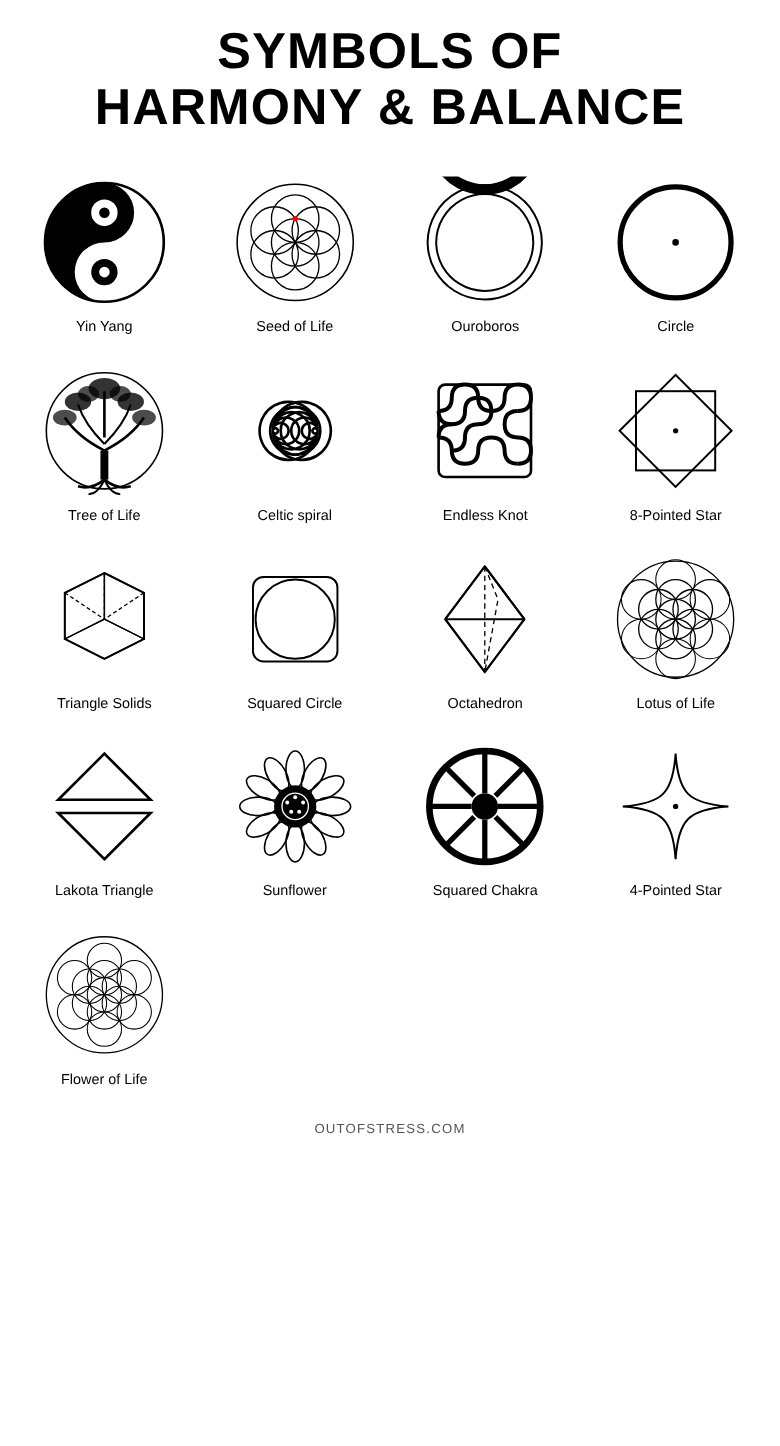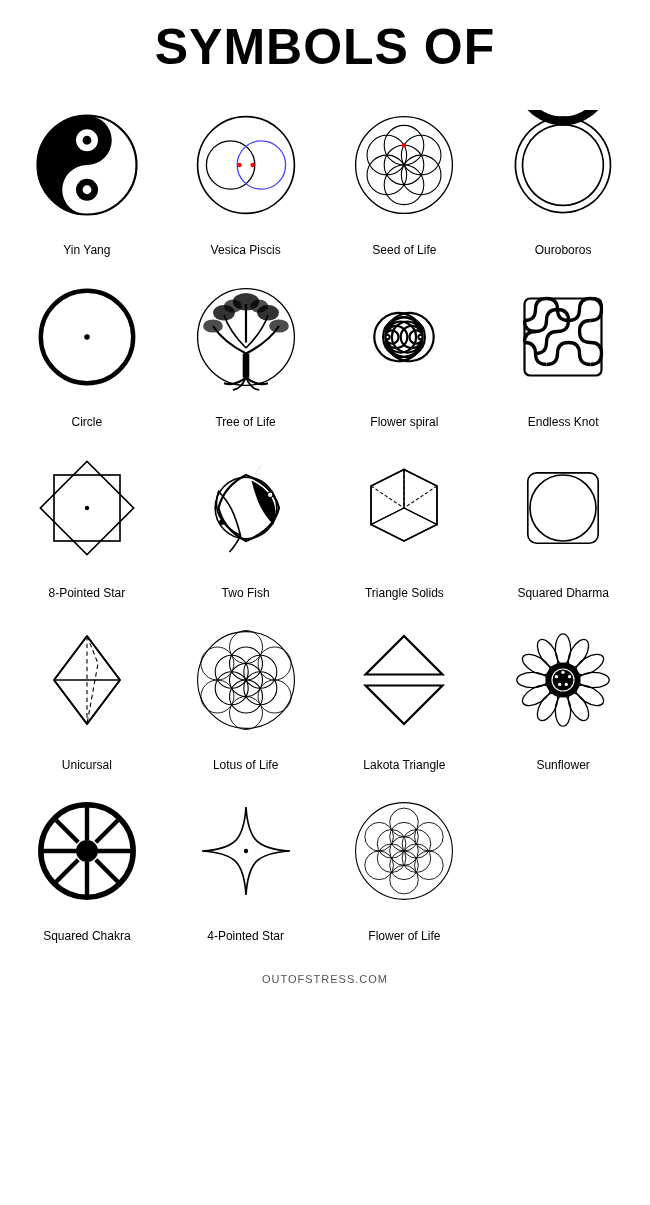--- a/index.html
+++ b/index.html
@@ -7,21 +7,21 @@
       background: #ffffff;
       font-family: 'Arial', sans-serif;
       width: 650px;
       min-height: 1205px;
       display: flex;
       flex-direction: column;
       align-items: center;
       padding: 20px 10px 30px;
     }
     .page-title {
-      font-size: 50px;
+      font-size: 42px;
       font-weight: 900;
       text-align: center;
       line-height: 1.1;
       margin-bottom: 30px;
       color: #000;
       text-transform: uppercase;
       letter-spacing: 1px;
     }
     .grid {
       display: grid;
@@ -43,68 +43,57 @@
       align-items: center;
       justify-content: center;
     }
     .symbol-img svg {
       width: 100%;
       height: 100%;
     }
     .symbol-label {
       font-size: 12px;
       text-align: center;
-      margin-top: 23px;
+      margin-top: 8px;
       color: #000;
       line-height: 1.3;
     }
     .footer {
       margin-top: 20px;
       font-size: 11px;
       color: #555;
       letter-spacing: 1px;
       text-align: right;
     }
   </style>
 </head>
 <body>
 
 <h1 class="page-title">
   <span>SYMBOLS OF</span><br>
+  <span>HARMONY &amp; BALANCE</span>
 </h1>
 
 <div class="grid">
 
   <div class="symbol-cell">
     <div class="symbol-img">
       <svg viewBox="0 0 100 100">
         <circle cx="50" cy="50" r="45" fill="#000" stroke="#000" stroke-width="1"></circle>
         <path d="M50,5 A45,45 0 0,1 50,95 A22.5,22.5 0 0,1 50,50 A22.5,22.5 0 0,0 50,5Z" fill="#fff"></path>
         <circle cx="50" cy="27.5" r="10" fill="#fff"></circle>
         <circle cx="50" cy="72.5" r="10" fill="#000"></circle>
         <circle cx="50" cy="27.5" r="4" fill="#000"></circle>
         <circle cx="50" cy="72.5" r="4" fill="#fff"></circle>
         <circle cx="50" cy="50" r="45" fill="none" stroke="#000" stroke-width="2"></circle>
       </svg>
     </div>
     <div class="symbol-label">Yin Yang</div>
   </div>
 
-  <div class="symbol-cell">
-    <div class="symbol-img">
-      <svg viewBox="0 0 100 100">
-        <circle cx="50" cy="50" r="44" fill="none" stroke="#000" stroke-width="1.5"></circle>
-        <circle cx="36" cy="50" r="22" fill="none" stroke="#000" stroke-width="1.2"></circle>
-        <circle cx="64" cy="50" r="22" fill="none" stroke="#4444ff" stroke-width="1.2"></circle>
-        <circle cx="44" cy="50" r="2" fill="red"></circle>
-        <circle cx="56" cy="50" r="2" fill="red"></circle>
-      </svg>
-    </div>
-    <div class="symbol-label">Vesica Piscis</div>
-  </div>
 
 
   <div class="symbol-cell">
     <div class="symbol-img">
       <svg viewBox="0 0 100 100">
         <circle cx="50" cy="50" r="44" fill="none" stroke="#000" stroke-width="1.2"></circle>
         <circle cx="50" cy="50" r="18" fill="none" stroke="#000" stroke-width="1"></circle>
         <circle cx="50" cy="32" r="18" fill="none" stroke="#000" stroke-width="1"></circle>
         <circle cx="50" cy="68" r="18" fill="none" stroke="#000" stroke-width="1"></circle>
         <circle cx="34.4" cy="41" r="18" fill="none" stroke="#000" stroke-width="1"></circle>
@@ -173,21 +162,21 @@
 
   <div class="symbol-cell">
     <div class="symbol-img">
       <svg viewBox="0 0 100 100">
 
         <path d="M33,50 m0,0 a2,2 0 1,1 0,0.1 a6,6 0 1,0 0,-0.1 a10,10 0 1,1 0,0.1 a14,14 0 1,0 0,-0.1 a18,18 0 1,1 0,0.1 a22,22 0 1,0 0,-0.1" fill="none" stroke="#000" stroke-width="2" stroke-linecap="round"></path>
 
         <path d="M67,50 m0,0 a2,2 0 1,0 0,0.1 a6,6 0 1,1 0,-0.1 a10,10 0 1,0 0,0.1 a14,14 0 1,1 0,-0.1 a18,18 0 1,0 0,0.1 a22,22 0 1,1 0,-0.1" fill="none" stroke="#000" stroke-width="2" stroke-linecap="round"></path>
       </svg>
     </div>
-    <div class="symbol-label">Flower spiral</div>
+    <div class="symbol-label">Celtic spiral</div>
   </div>
 
   <div class="symbol-cell">
     <div class="symbol-img">
       <svg viewBox="0 0 100 100">
 
         <rect x="15" y="15" width="70" height="70" rx="5" fill="none" stroke="#000" stroke-width="2"></rect>
 
         <path d="M15,35 Q25,35 25,25 Q25,15 35,15" fill="none" stroke="#000" stroke-width="3"></path>
         <path d="M35,15 Q45,15 45,25 Q45,35 55,35 Q65,35 65,25 Q65,15 75,15" fill="none" stroke="#000" stroke-width="3"></path>
@@ -206,38 +195,20 @@
     <div class="symbol-img">
       <svg viewBox="0 0 100 100">
         <rect x="20" y="20" width="60" height="60" fill="none" stroke="#000" stroke-width="1.5"></rect>
         <rect x="20" y="20" width="60" height="60" fill="none" stroke="#000" stroke-width="1.5" transform="rotate(45 50 50)"></rect>
         <circle cx="50" cy="50" r="2" fill="#000"></circle>
       </svg>
     </div>
     <div class="symbol-label">8-Pointed Star</div>
   </div>
 
-  <div class="symbol-cell">
-    <div class="symbol-img">
-      <svg viewBox="0 0 100 100">
-
-        <path d="M50,20 Q75,30 80,50 Q75,70 50,80 Q30,70 25,50 Q30,30 50,20Z" fill="none" stroke="#000" stroke-width="2"></path>
-
-        <path d="M55,25 C75,35 80,50 75,65 C65,55 60,45 55,25Z" fill="#000"></path>
-        <path d="M45,75 C25,65 20,50 25,35 C35,45 40,55 45,75Z" fill="none" stroke="#000" stroke-width="1.5"></path>
-        <circle cx="72" cy="38" r="2.5" fill="#fff" stroke="#000" stroke-width="1"></circle>
-        <circle cx="28" cy="63" r="2.5" fill="#000"></circle>
-
-        <path d="M55,25 Q60,15 65,10 Q58,18 55,25" fill="#000"></path>
-        <path d="M45,75 Q40,85 35,90 Q42,82 45,75" fill="none" stroke="#000" stroke-width="1.5"></path>
-        <circle cx="50" cy="50" r="28" fill="none" stroke="#000" stroke-width="1.5"></circle>
-      </svg>
-    </div>
-    <div class="symbol-label">Two Fish</div>
-  </div>
 
   <div class="symbol-cell">
     <div class="symbol-img">
       <svg viewBox="0 0 100 100">
 
         <polygon points="50,15 80,30 80,65 50,80 20,65 20,30" fill="none" stroke="#000" stroke-width="1.5"></polygon>
         <polygon points="50,15 50,50 20,65 20,30" fill="none" stroke="#000" stroke-width="1"></polygon>
         <polygon points="50,15 50,50 80,65 80,30" fill="none" stroke="#000" stroke-width="1"></polygon>
         <polygon points="50,50 20,65 50,80 80,65" fill="none" stroke="#000" stroke-width="1"></polygon>
         <line x1="50" y1="15" x2="50" y2="50" stroke="#000" stroke-width="1" stroke-dasharray="3,2"></line>
@@ -248,38 +219,38 @@
     <div class="symbol-label">Triangle Solids</div>
   </div>
 
   <div class="symbol-cell">
     <div class="symbol-img">
       <svg viewBox="0 0 100 100">
         <rect x="18" y="18" width="64" height="64" rx="8" fill="none" stroke="#000" stroke-width="1.5"></rect>
         <circle cx="50" cy="50" r="30" fill="none" stroke="#000" stroke-width="1.5"></circle>
       </svg>
     </div>
-    <div class="symbol-label">Squared Dharma</div>
+    <div class="symbol-label">Squared Circle</div>
   </div>
 
   <div class="symbol-cell">
     <div class="symbol-img">
       <svg viewBox="0 0 100 100">
 
         <polygon points="50,10 80,50 50,90 20,50" fill="none" stroke="#000" stroke-width="1.5"></polygon>
         <line x1="50" y1="10" x2="50" y2="90" stroke="#000" stroke-width="1" stroke-dasharray="4,3"></line>
         <line x1="20" y1="50" x2="80" y2="50" stroke="#000" stroke-width="1.5"></line>
         <path d="M50,10 L80,50" stroke="#000" stroke-width="1.5"></path>
         <path d="M50,10 L20,50" stroke="#000" stroke-width="1.5"></path>
         <path d="M80,50 L50,90" stroke="#000" stroke-width="1.5"></path>
         <path d="M20,50 L50,90" stroke="#000" stroke-width="1.5"></path>
         <path d="M50,10 L60,35 L50,90" fill="none" stroke="#000" stroke-width="1" stroke-dasharray="4,3"></path>
       </svg>
     </div>
-    <div class="symbol-label">Unicursal</div>
+    <div class="symbol-label">Octahedron</div>
   </div>
 
   <div class="symbol-cell">
     <div class="symbol-img">
       <svg viewBox="0 0 100 100">
         <circle cx="50" cy="50" r="44" fill="none" stroke="#000" stroke-width="1"></circle>
 
         <circle cx="50" cy="50" r="15" fill="none" stroke="#000" stroke-width="1"></circle>
         <circle cx="50" cy="35" r="15" fill="none" stroke="#000" stroke-width="1"></circle>
         <circle cx="50" cy="65" r="15" fill="none" stroke="#000" stroke-width="1"></circle>

